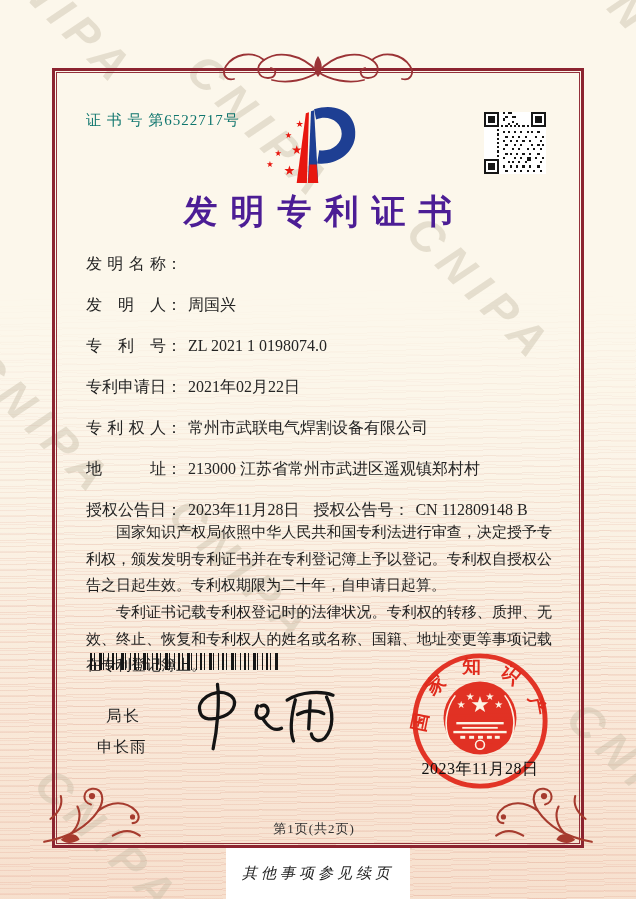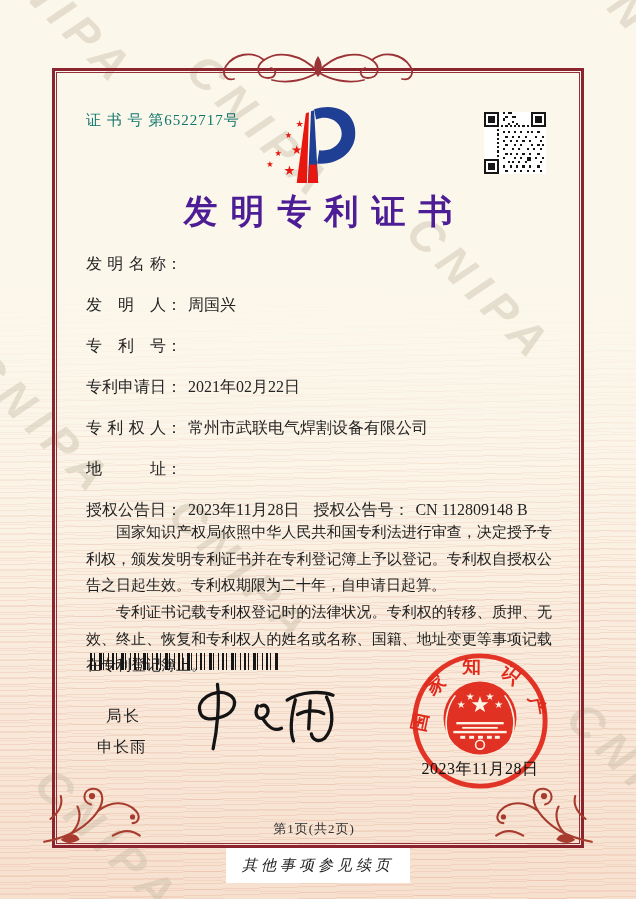--- a/index.html
+++ b/index.html
@@ -52,21 +52,21 @@
   .sig-script{position:absolute;left:178px;top:678px;width:165px;height:74px;transform:rotate(-2deg);}
 
   .seal{position:absolute;left:406px;top:649px;width:148px;height:148px;}
   .seal svg{position:absolute;inset:0;}
   .seal-ring{font-size:19px;font-weight:bold;letter-spacing:18px;fill:#e02a1c;}
   .seal-date{position:absolute;left:0;right:0;top:110px;text-align:center;
              font-size:16px;color:#101010;letter-spacing:0.5px;}
 
   .page-info{position:absolute;left:0;right:8px;top:820px;text-align:center;font-size:13px;color:#333;letter-spacing:1px;}
   .note{position:absolute;left:0;right:0;top:848px;text-align:center;}
-  .note span{display:inline-block;background:#ffffff;padding:8px 16px;font-size:15px;
+  .note span{display:inline-block;background:#ffffff;padding:16px 16px;font-size:15px;
              font-style:italic;color:#222;letter-spacing:4px;}
 
   .ornament-top{position:absolute;left:218px;top:46px;width:200px;height:46px;}
   .corner{position:absolute;width:104px;height:104px;}
   .corner-bl{left:40px;bottom:53px;}
   .corner-br{right:40px;bottom:53px;transform:scale(-1,1);}
 </style>
 </head>
 <body>
 
@@ -175,34 +175,36 @@
         <span class="fcolon">：</span>
     </div>
     <div class="frow">
       <span class="flabel">发明人</span>
         <span class="fcolon">：</span>
       <span class="fvalue">周国兴</span>
     </div>
     <div class="frow">
       <span class="flabel">专利号</span>
         <span class="fcolon">：</span>
+      <span class="fvalue">ZL 2021 1 0198074.0</span>
     </div>
     <div class="frow">
       <span class="flabel">专利申请日</span>
         <span class="fcolon">：</span>
       <span class="fvalue">2021年02月22日</span>
     </div>
     <div class="frow">
       <span class="flabel">专利权人</span>
         <span class="fcolon">：</span>
       <span class="fvalue">常州市武联电气焊割设备有限公司</span>
     </div>
     <div class="frow">
       <span class="flabel">地址</span>
         <span class="fcolon">：</span>
+      <span class="fvalue">213000 江苏省常州市武进区遥观镇郑村村</span>
     </div>
     <div class="frow">
       <span class="flabel">授权公告日</span>
         <span class="fcolon">：</span>
       <span class="fvalue">2023年11月28日</span>
       <span class="fpair2">
         <span class="flabel">授权公告号</span>
           <span class="fcolon">：</span>
         <span class="fvalue">CN 112809148 B</span>
       </span>

